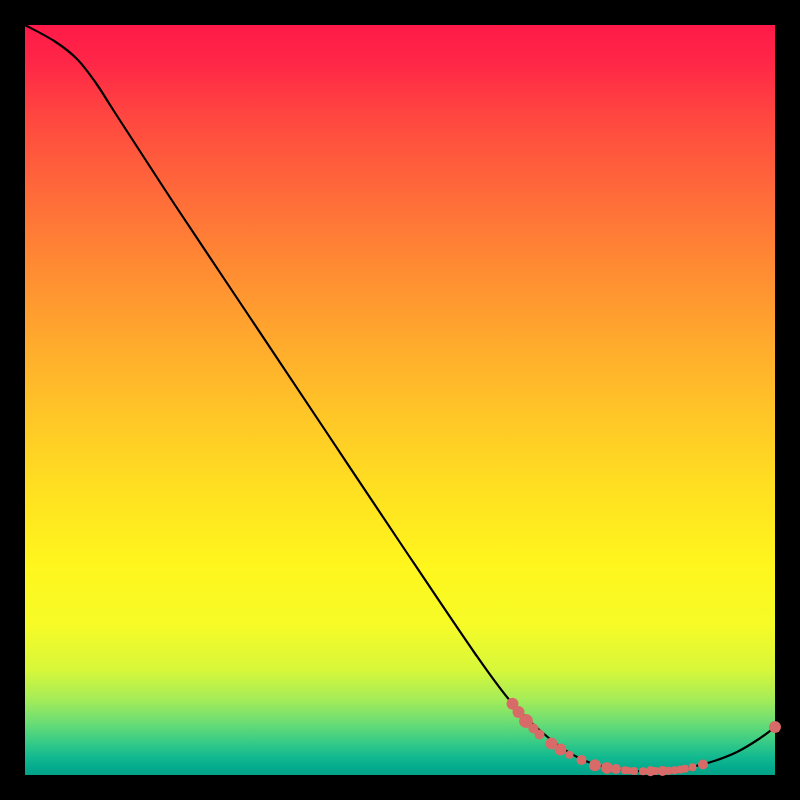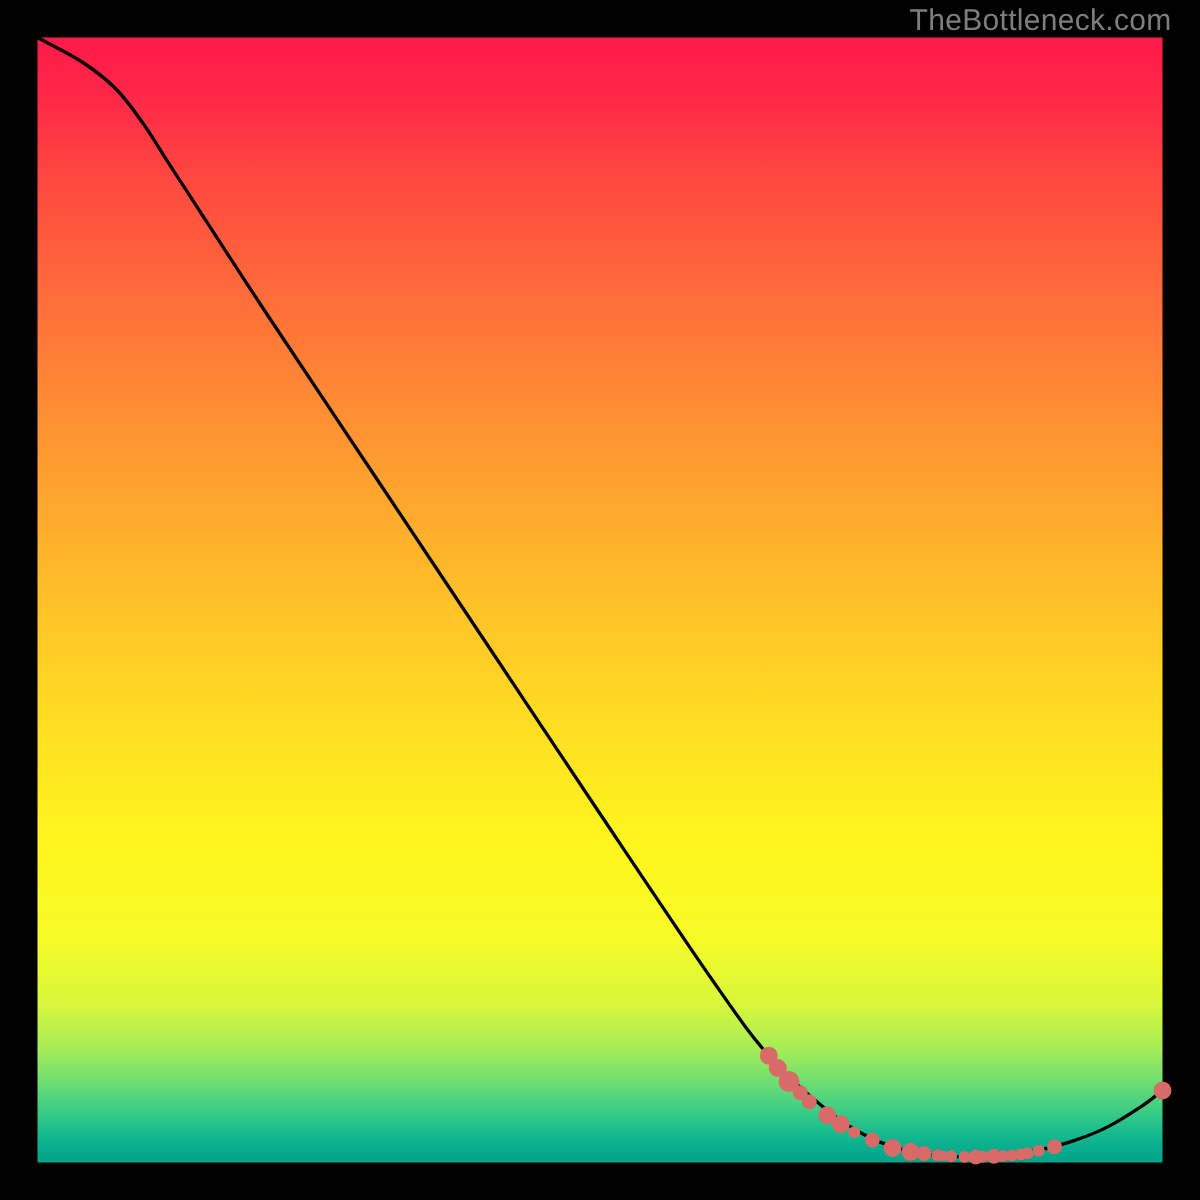--- a/index.html
+++ b/index.html
@@ -71,21 +71,20 @@
     font-size: 20px;
     font-weight: 500;
     letter-spacing: 0.2px;
     user-select: none;
   }
 </style>
 </head>
 <body>
 
 <div class="stage">
-  <div class="watermark">TheBottleneck.com</div>
   <div class="plot-box">
     <svg class="plot-svg" viewBox="0 0 750 750">
       <path id="curve-path" class="curve" d="M 0.00 0.00 C 5.00 2.75, 21.25 10.75, 30.00 16.50 C 38.75 22.25, 45.63 27.50, 52.50 34.50 C 59.38 41.50, 65.00 49.63, 71.25 58.50 C 77.50 67.38, 76.88 67.50, 90.00 87.75 C 103.13 108.00, 127.50 145.88, 150.00 180.00 C 172.50 214.13, 200.00 255.00, 225.00 292.50 C 250.00 330.00, 275.00 367.50, 300.00 405.00 C 325.00 442.50, 350.00 480.25, 375.00 517.50 C 400.00 554.75, 431.25 601.63, 450.00 628.50 C 468.75 655.38, 475.00 664.50, 487.50 678.75 C 500.00 693.00, 513.75 704.88, 525.00 714.00 C 536.25 723.13, 545.00 728.63, 555.00 733.50 C 565.00 738.38, 575.00 741.13, 585.00 743.25 C 595.00 745.38, 605.00 745.88, 615.00 746.25 C 625.00 746.63, 636.25 746.25, 645.00 745.50 C 653.75 744.75, 660.00 743.38, 667.50 741.75 C 675.00 740.13, 682.50 738.25, 690.00 735.75 C 697.50 733.25, 705.00 730.50, 712.50 726.75 C 720.00 723.00, 728.75 717.38, 735.00 713.25 C 741.25 709.13, 747.50 703.88, 750.00 702.00"></path>
       <g id="markers-group">
           <circle class="dot" cx="487.50" cy="678.75" r="6.00"></circle>
           <circle class="dot" cx="493.50" cy="687.00" r="6.00"></circle>
           <circle class="dot" cx="501.00" cy="696.00" r="7.00"></circle>
           <circle class="dot" cx="508.50" cy="703.50" r="5.00"></circle>
           <circle class="dot" cx="514.50" cy="709.50" r="5.00"></circle>
           <circle class="dot" cx="526.50" cy="718.50" r="6.00"></circle>

